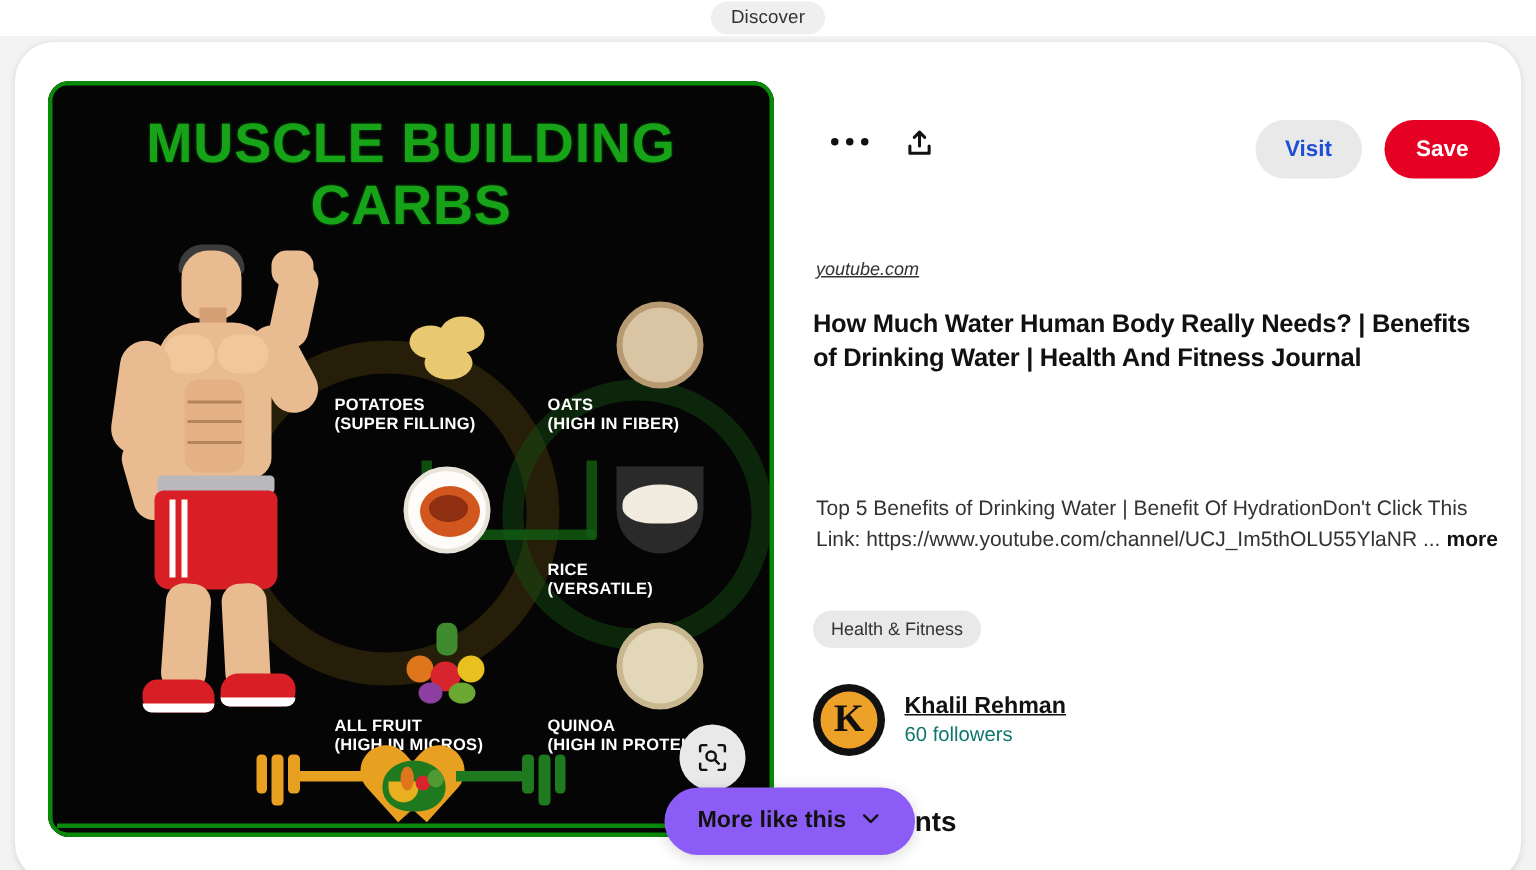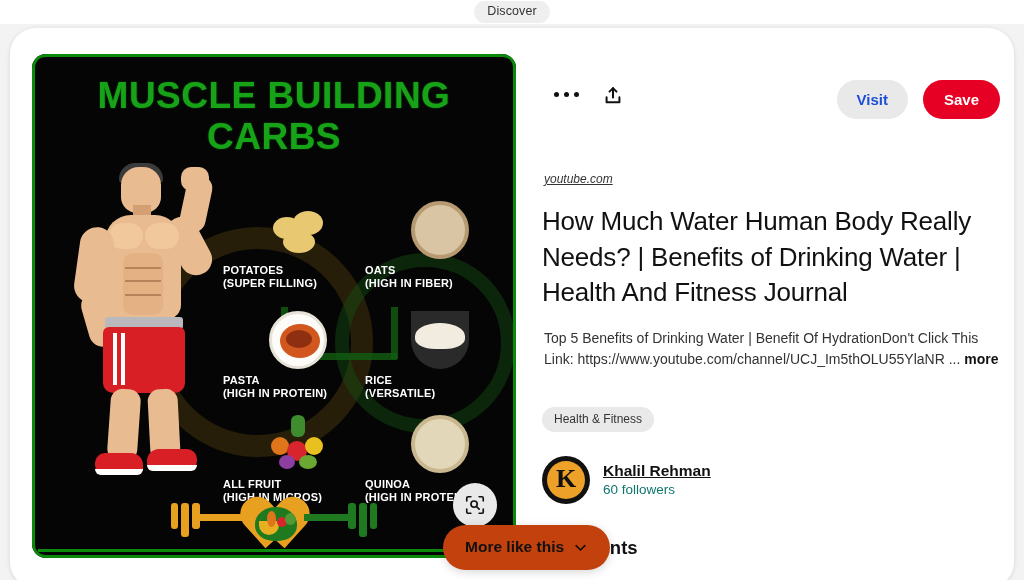--- a/index.html
+++ b/index.html
@@ -143,22 +143,22 @@
   .vsearch {
     position: absolute; left: 443px; top: 455px; width: 44px; height: 44px;
     border-radius: 50%; background: #e9e9e9;
     display: flex; align-items: center; justify-content: center; cursor: pointer;
     z-index: 6;
   }
 
   
   .mlt-pill {
     position: absolute; left: 433px; top: 497px;
-    background: #c2410c; border-radius: 24px;
-    padding: 13px 22px 14px; display: flex; align-items: center; gap: 9px;
+    background: #8b5cf6; border-radius: 24px;
+    padding: 13px 22px 14px; display: flex; align-items: flex-start; gap: 9px;
     box-shadow: 0 2px 10px rgba(0,0,0,.16); cursor: pointer; z-index: 8;
   }
   .mlt-pill span { font-size: 15.5px; font-weight: bold; color: #111; }
 
   
   .right { position: absolute; left: 520px; top: 0; width: 484px; height: 560px; }
   .actions { position: absolute; top: 48px; left: 10px; right: 14px; height: 48px; }
   .dots { position: absolute; left: 14px; top: 16px; display: flex; gap: 5px; cursor: pointer; }
   .dots i { width: 5px; height: 5px; border-radius: 50%; background: #111; display:block; }
   .share { position: absolute; left: 62px; top: 8px; cursor: pointer; }
@@ -173,21 +173,21 @@
     background: #e60023; color: #fff; border: none; border-radius: 24px;
     padding: 11px 21px; font-size: 15px; font-weight: bold; cursor: pointer;
     font-family: "Liberation Sans", sans-serif;
   }
   .source-link {
     position: absolute; top: 144px; left: 14px;
     font-size: 12px; color: #333; text-decoration: underline; cursor: pointer; font-style: italic;
   }
   .pin-heading {
     position: absolute; top: 176px; left: 12px; right: 14px;
-    font-size: 26px; line-height: 1.37; font-weight: normal; color: #111;
+    font-size: 17px; line-height: 1.37; font-weight: bold; color: #111;
     letter-spacing: -.2px;
   }
   .pin-desc {
     position: absolute; top: 300px; left: 14px; right: 10px;
     font-size: 14px; line-height: 1.48; color: #333;
   }
   .pin-desc .more { font-weight: bold; color: #111; cursor: pointer; margin-left: 4px; }
   .tag {
     position: absolute; top: 379px; left: 12px;
     background: #e9e9e9; color: #333; border-radius: 14px;
@@ -289,24 +289,20 @@
             <div>OATS</div>
             <div>(HIGH IN FIBER)</div>
           </div>
         </div>
 
         <div class="food" style="left:188px; top:254px;">
           <div class="puck pasta">
             <span class="pasta-in"></span>
               <span class="pasta-in2"></span>
           </div>
-          <div class="label">
-            <div>PASTA</div>
-            <div>(HIGH IN PROTEIN)</div>
-          </div>
         </div>
 
         <div class="food" style="left:330px; top:254px;">
           <div class="puck rice">
             <span class="rice-in"></span>
           </div>
           <div class="label">
             <div>RICE</div>
             <div>(VERSATILE)</div>
           </div>

